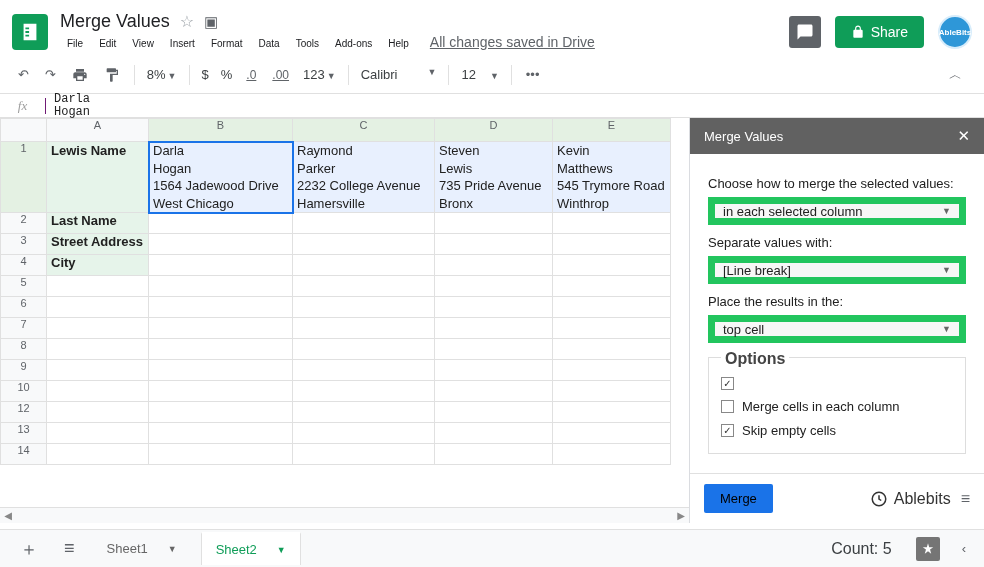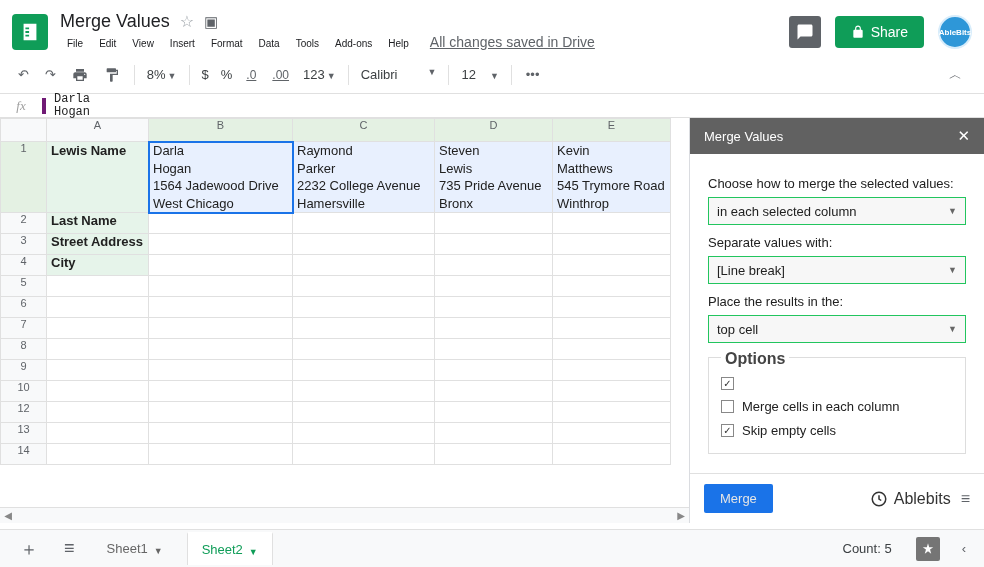--- a/index.html
+++ b/index.html
@@ -21,21 +21,21 @@
 .avatar { width: 34px; height: 34px; background: #2e97d8; border-radius: 50%; color: #fff; font-size: 8px; display: flex; align-items: center; justify-content: center; font-weight: bold; border: 2px solid #d8edfb; }
 
 .toolbar { display: flex; align-items: center; padding: 4px 12px; border-bottom: 1px solid #e0e0e0; height: 38px; gap: 4px; }
 .tb-btn { padding: 4px 6px; color: #5f6368; cursor: pointer; border-radius: 3px; display: flex; align-items: center; }
 .tb-sep { width: 1px; height: 20px; background: #e0e0e0; margin: 0 4px; }
 .tb-text { font-size: 13px; color: #3c4043; padding: 4px 4px; }
 .tb-drop { font-size: 9px; color: #5f6368; margin-left: 2px; }
 .chevron-up { margin-left: auto; color: #5f6368; padding: 4px 10px; }
 
 .fx-bar { display: flex; align-items: center; border-bottom: 1px solid #e0e0e0; height: 24px; }
-.fx-label { width: 46px; text-align: center; font-style: italic; color: #9e9e9e; font-size: 13px; border-right: 4px solid #701a75; font-family: serif; }
+.fx-label { width: 46px; text-align: center; font-style: italic; color: #9e9e9e; font-size: 13px; border-right: 1px solid #701a75; font-family: serif; }
 .fx-value { padding-left: 8px; font-family: 'Courier New', monospace; font-size: 12px; color: #212121; line-height: 1.05; }
 
 .main { display: flex; height: 405px; }
 .sheet { flex: 1; overflow: hidden; position: relative; display: flex; flex-direction: column; }
 .grid-wrap { flex: 1; overflow: hidden; position: relative; }
 table.grid { border-collapse: collapse; table-layout: fixed; }
 .grid th, .grid td { border: 1px solid #e0e0e0; font-size: 13px; font-family: Arial; height: 21px; padding: 0 4px; text-align: left; color: #212121; vertical-align: top; }
 .grid th { background: #f8f9fa; font-weight: normal; color: #5f6368; text-align: center; height: 23px; font-size: 11px; }
 .grid .rowhdr { background: #f8f9fa; text-align: center; color: #5f6368; width: 46px; font-size: 11px; }
 .corner { background: #f8f9fa; width: 46px; }
@@ -53,37 +53,37 @@
 
 .hscroll { height: 16px; background: #f8f9fa; border-top: 1px solid #e0e0e0; display: flex; align-items: center; }
 .hscroll .arrow { width: 16px; text-align: center; color: #888; font-size: 10px; }
 .hscroll .track { flex: 1; height: 10px; position: relative; }
 
 .sidebar { width: 295px; border-left: 1px solid #dadce0; display: flex; flex-direction: column; background: #fff; }
 .sb-hdr { background: #616161; color: #fff; height: 36px; display: flex; align-items: center; padding: 0 14px; font-size: 13px; font-weight: 500; }
 .sb-hdr .close { margin-left: auto; font-size: 15px; cursor: pointer; }
 .sb-body { padding: 12px 18px; flex: 1; overflow-y: auto; font-size: 13px; color: #212121; }
 .sb-label { margin: 10px 0 6px; font-size: 13px; }
-.sb-select { width: 100%; height: 28px; border: 1px solid #22c55e; background: #f7f7f7; padding: 0 8px; font-size: 13px; display: flex; align-items: center; justify-content: space-between; }
+.sb-select { width: 100%; height: 28px; border: 7px solid #22c55e; background: #f7f7f7; padding: 0 8px; font-size: 13px; display: flex; align-items: center; justify-content: space-between; }
 .fieldset { border: 1px solid #ddd; padding: 10px 12px 6px; margin-top: 14px; }
 .fieldset .legend { font-size: 16px; font-weight: bold; color: #444; background: #fff; margin-top: -18px; width: fit-content; padding: 0 4px; margin-bottom: 6px; }
 .opt { display: flex; align-items: center; gap: 8px; margin: 9px 0; font-size: 13px; }
 .chk { width: 13px; height: 13px; border: 1px solid #888; display: inline-flex; align-items: center; justify-content: center; font-size: 10px; color: #333; }
 .sb-footer { border-top: 1px solid #e0e0e0; padding: 10px 14px; display: flex; align-items: center; gap: 10px; }
-.merge-btn { background: #1a73e8; color: #e5e5e5; border: none; padding: 7px 16px; font-size: 13px; border-radius: 2px; font-weight: 500; text-align: center; }
+.merge-btn { background: #1a73e8; color: #000000; border: none; padding: 7px 16px; font-size: 13px; border-radius: 2px; font-weight: 500; text-align: center; }
 .ablebits { margin-left: auto; display: flex; align-items: center; gap: 6px; font-size: 16px; font-weight: 500; color: #333; }
 .burger { font-size: 16px; color: #5f6368; }
 
 .bottom { height: 38px; border-top: 1px solid #e0e0e0; display: flex; align-items: center; padding: 0 12px; gap: 10px; background: #f8f9fa; position: absolute; bottom: 0; width: 100%; }
-.tab { padding: 8px 14px; font-size: 13px; display: flex; align-items: flex-end; gap: 6px; }
+.tab { padding: 8px 14px; font-size: 13px; display: flex; align-items: center; gap: 20px; }
 .tab.inactive { color: #666; }
 .tab.active { background: #fff; color: #0f9d58; border-top: 2px solid transparent; border-left: 1px solid #e0e0e0; border-right: 1px solid #e0e0e0; font-weight: 500; }
 .tab .dd { font-size: 9px; }
 .plus, .allsheets { color: #5f6368; padding: 4px 8px; font-size: 18px; }
-.count { margin-left: auto; font-size: 13px; color: #3c4043; }
+.count { margin-left: auto; font-size: 16px; color: #3c4043; }
 .explore { width: 24px; height: 24px; background: #757575; border-radius: 2px; margin-left: 14px; display: flex; align-items: center; justify-content: center; }
 .chev-l { color: #5f6368; margin-left: 12px; margin-right: 6px; }
 </style>
 </head>
 <body>
 
 <div class="titlebar">
   <div class="doc-icon">
     <svg viewBox="0 0 24 24">
         <path d="M19 3H5v18h14V3zm-2 4h-4v2h4V7zm0 4h-4v2h4v-2zm0 4h-4v2h4v-2zM7 7h4v2H7V7zm0 4h4v2H7v-2zm0 4h4v2H7v-2z"></path>

